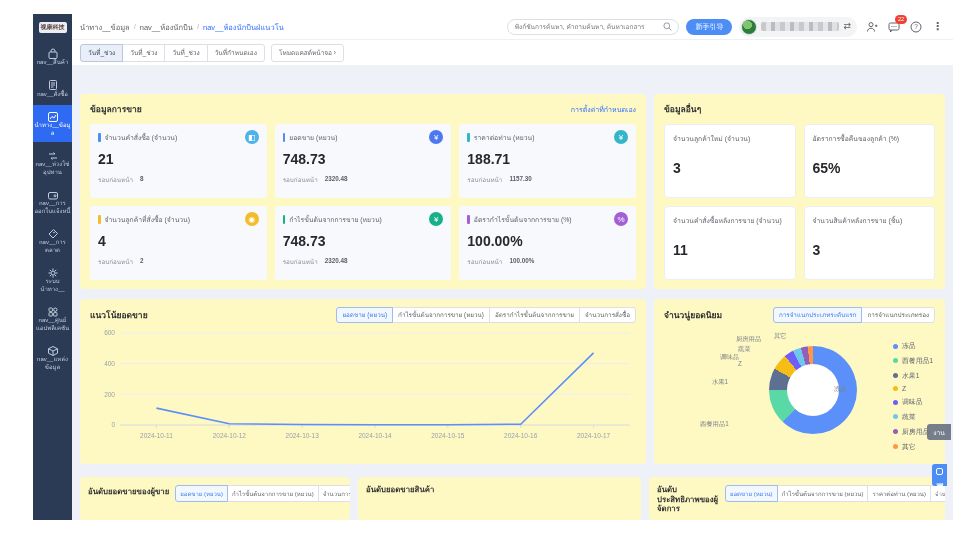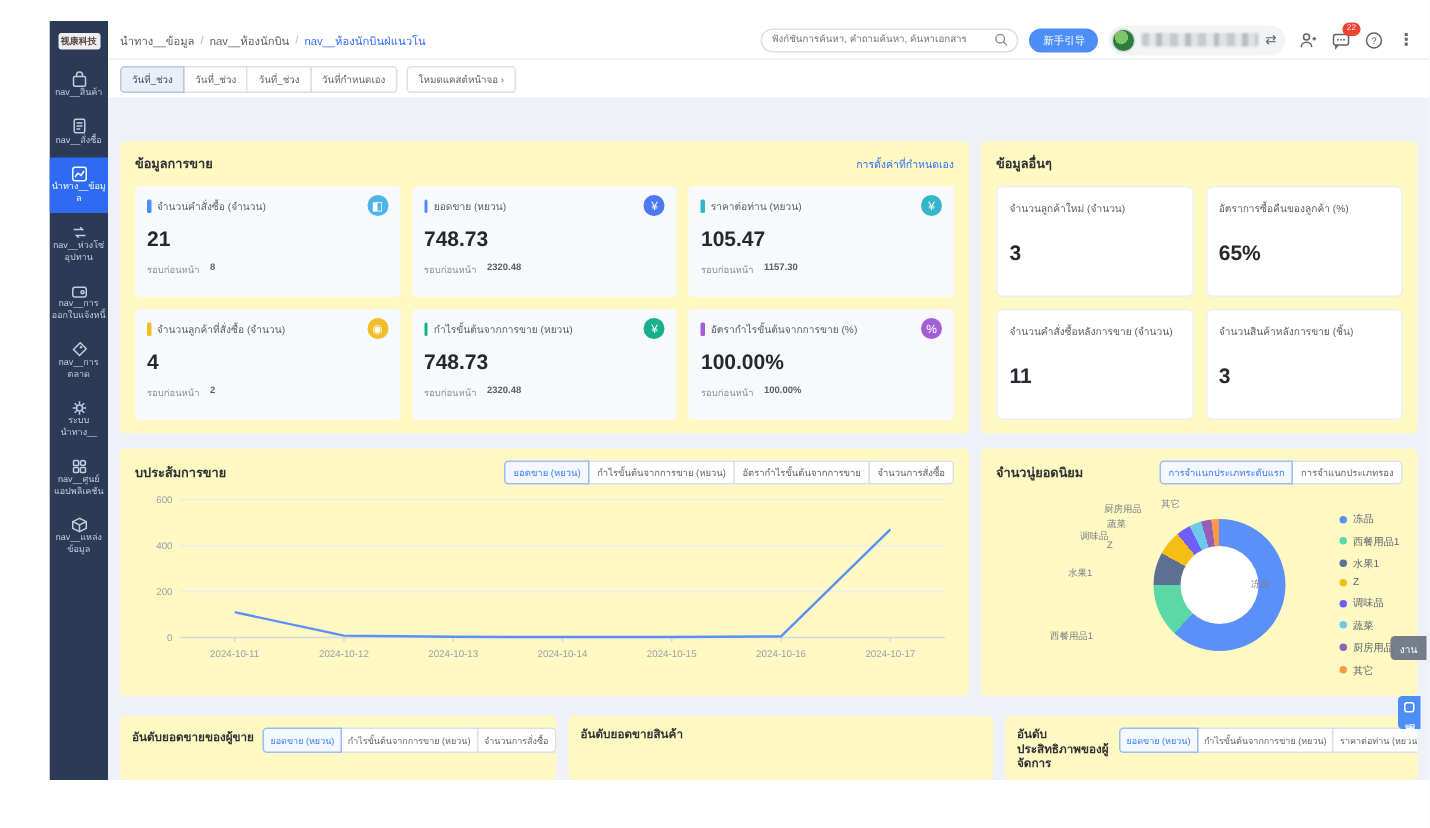--- a/index.html
+++ b/index.html
@@ -89,21 +89,21 @@
   .donut { position:absolute; border-radius:50%; }
   .donut-hole { position:absolute; background:#fff; border-radius:50%; }
   .callout { position:absolute; font-size:6.3px; color:#7a7f87; white-space:nowrap; }
   .legend { position:absolute; right:2px; top:14px; }
   .leg-item { display:flex; align-items:center; gap:4px; margin-bottom:4.8px; cursor:pointer; }
   .leg-dot { width:5px; height:5px; border-radius:50%; flex:0 0 auto; }
   .leg-label { font-size:6.8px; color:#5e6470; white-space:nowrap; }
 
   .row3 { margin-top:13px; }
   .rank { height:43px; padding:8px 8px; }
-  .rank1 { width:291px; } .rank2 { width:283px; } .rank3 { flex:1; }
+  .rank1 { width:270px; } .rank2 { width:283px; } .rank3 { flex:1; }
   .rank-inner { display:flex; align-items:flex-start; gap:6px; }
   .rank-title { font-size:7.8px; font-weight:bold; color:#303133; line-height:9.5px; }
   .rank1 .rank-title { white-space:nowrap; padding-top:2px; }
   .rank3 .rank-title { width:62px; flex:0 0 auto; }
   .rtabs { display:flex; white-space:nowrap; }
   .rtabs .ctab { font-size:6px; padding:2.5px 4px; }
 
   
   .axis-label { font-size:6.5px; fill:#9aa0a8; }
 
@@ -287,21 +287,21 @@
                   <span>รอบก่อนหน้า</span>
                   <b>2320.48</b>
                 </div>
               </div>
               <div class="stat-card">
                 <div class="stat-top">
                   <span class="accent" style="background: rgb(53, 181, 201);"></span>
                   <span class="stat-label">ราคาต่อท่าน (หยวน)</span>
                   <span class="stat-icon" style="background: rgb(53, 181, 201);">¥</span>
                 </div>
-                <div class="stat-value">105.47</div>
+                <div class="stat-value">188.71</div>
                 <div class="stat-prev">
                   <span>รอบก่อนหน้า</span>
                   <b>1157.30</b>
                 </div>
               </div>
               <div class="stat-card">
                 <div class="stat-top">
                   <span class="accent" style="background: rgb(242, 189, 42);"></span>
                   <span class="stat-label">จำนวนลูกค้าที่สั่งซื้อ (จำนวน)</span>
                   <span class="stat-icon" style="background: rgb(242, 189, 42);">◉</span>
@@ -359,21 +359,21 @@
                 <div class="ol">จำนวนสินค้าหลังการขาย (ชิ้น)</div>
                 <div class="ov">3</div>
               </div>
             </div>
         </div>
       </div>
 
       <div class="row row2">
         <div class="panel trend">
           <div class="p-head">
-            <span class="p-title">บประส้มการขาย</span>
+            <span class="p-title">แนวโน้ยอดขาย</span>
             <div class="ctabs" id="trend-tabs">
                 <button class="ctab active">ยอดขาย (หยวน)</button>
                 <button class="ctab">กำไรขั้นต้นจากการขาย (หยวน)</button>
                 <button class="ctab">อัตรากำไรขั้นต้นจากการขาย</button>
                 <button class="ctab">จำนวนการสั่งซื้อ</button>
               </div>
           </div>
           <svg id="line-chart" width="546" height="131" viewBox="0 0 546 131" style="margin-top:2px">
               <line x1="30" y1="100" x2="540" y2="100" stroke="#d6dae0" stroke-width="1"></line>
               <text x="25" y="102.2" text-anchor="end" class="axis-label">0</text>

